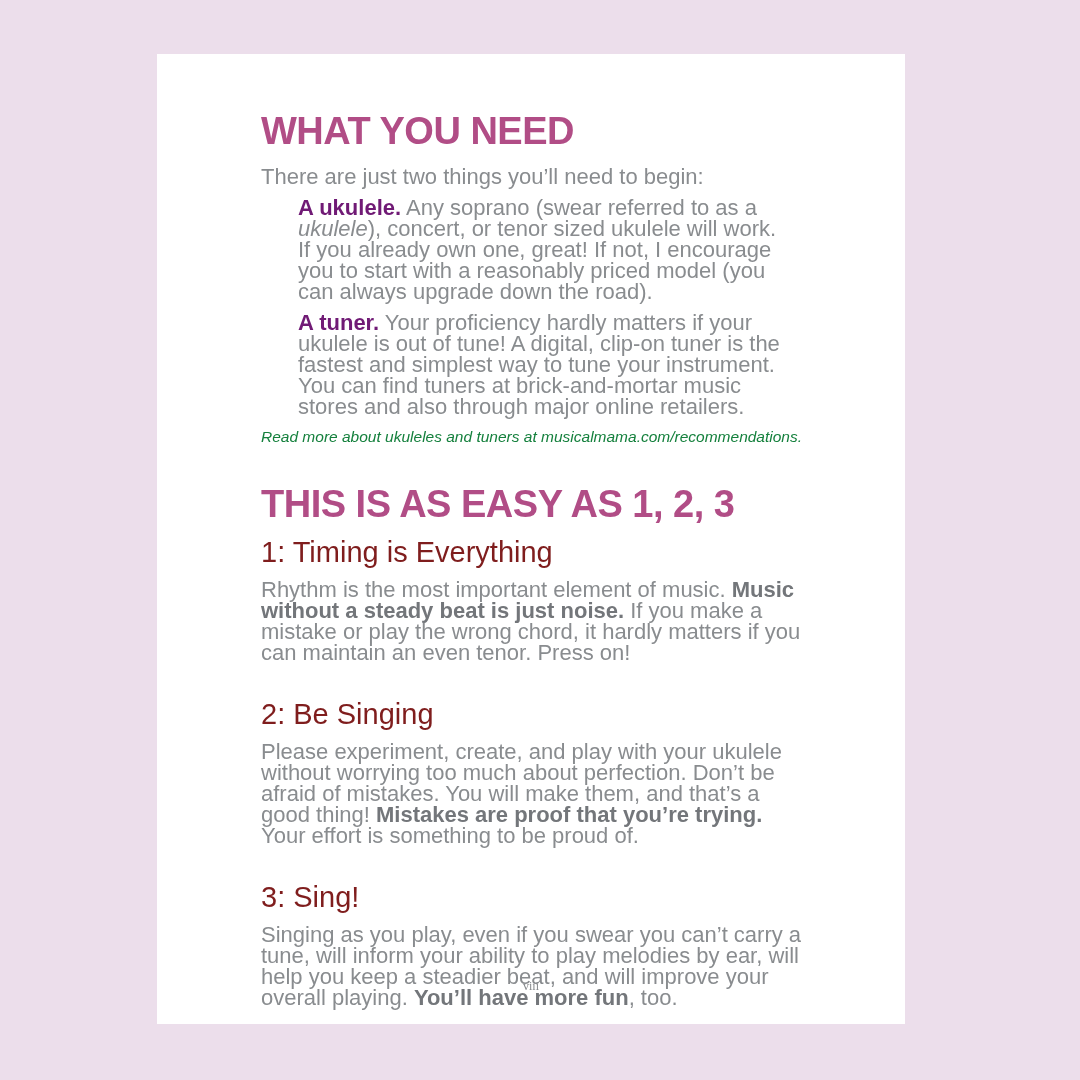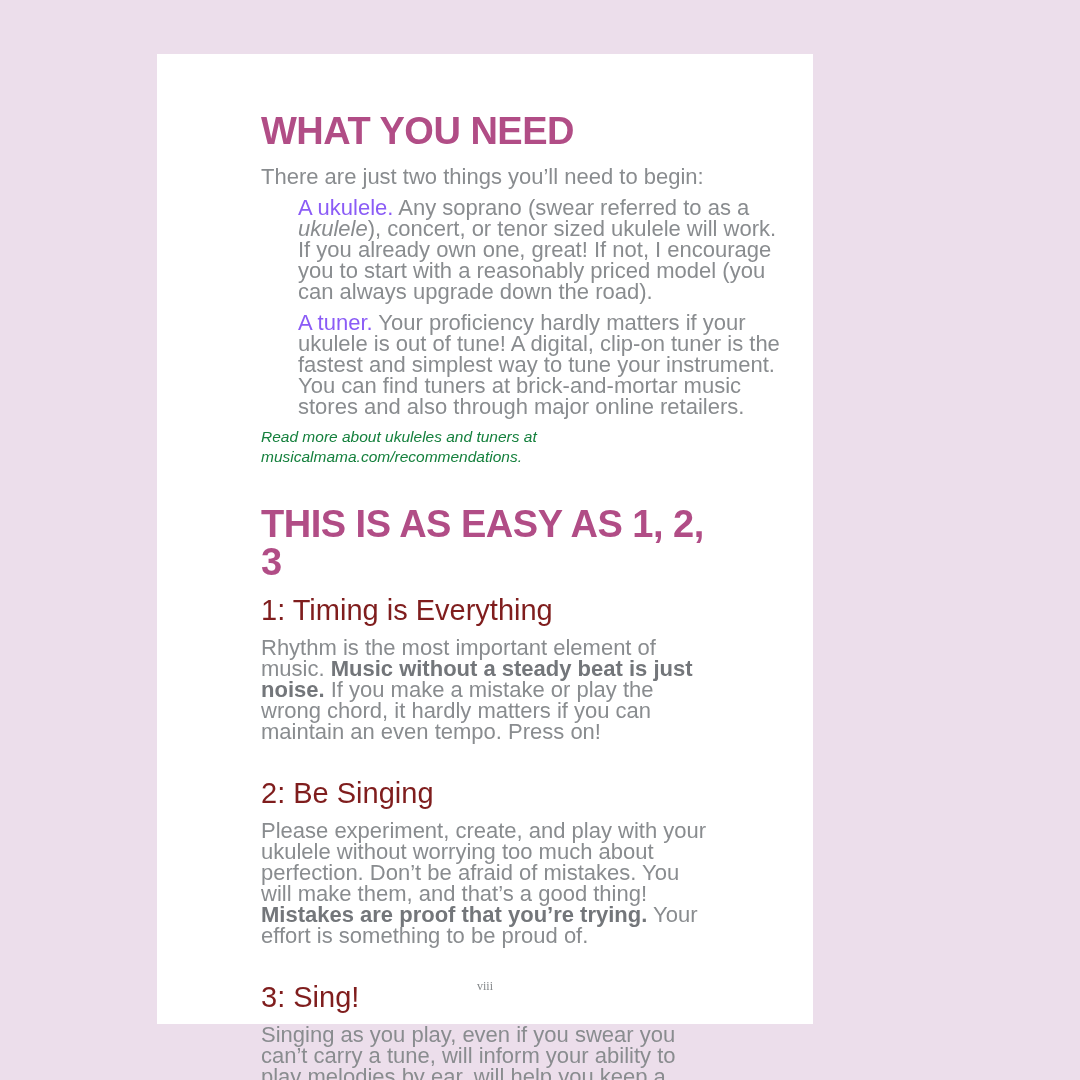--- a/index.html
+++ b/index.html
@@ -11,21 +11,21 @@
     height: 1080px;
     background: #ecdeeb;
     position: relative;
     font-family: "Liberation Sans", sans-serif;
     overflow: hidden;
   }
   .paper {
     position: absolute;
     left: 157px;
     top: 54px;
-    width: 656px;
+    width: 748px;
     height: 970px;
     background: #ffffff;
     box-sizing: border-box;
     padding: 58px 100px 0 104px;
   }
   .h-major {
     margin: 0 0 16px 0;
     font-size: 38px;
     line-height: 38px;
     font-weight: bold;
@@ -45,22 +45,22 @@
     margin: 0 0 10px 0;
   }
   .intro2 {
     margin: 0 0 22px 0;
   }
   .indent-item {
     margin: 0 0 10px 37px;
     width: 492px;
   }
   .lead-bold {
-    font-weight: normal;
-    color: #8b5cf6;
+    font-weight: bold;
+    color: #701a75;
   }
   .inline-bold {
     font-weight: bold;
     color: #73767a;
   }
   .em { font-style: italic; }
   .note {
     margin: 8px 0 38px 0;
     font-style: italic;
     font-size: 15.5px;
@@ -101,21 +101,21 @@
 
   <p class="body-text indent-item"><span class="lead-bold">A tuner.</span><span> Your proficiency hardly matters if your ukulele is out of tune! A digital, clip-on tuner is the fastest and simplest way to tune your instrument. You can find tuners at brick-and-mortar music stores and also through major online retailers.</span></p>
 
   <p class="note">Read more about ukuleles and tuners at musicalmama.com/recommendations.</p>
 
   <h1 class="h-major second">THIS IS AS EASY AS 1, 2, 3</h1>
 
 
   <section>
     <h2 class="tip-heading">1: Timing is Everything</h2>
-    <p class="body-text tip-para"><span>Rhythm is the most important element of music. </span><span class="inline-bold">Music without a steady beat is just noise.</span><span> If you make a mistake or play the wrong chord, it hardly matters if you can maintain an even tempo. Press on!</span></p>
+    <p class="body-text tip-para"><span>Rhythm is the most important element of music. </span><span class="inline-bold">Music without a steady beat is just noise.</span><span> If you make a mistake or play the wrong chord, it hardly matters if you can maintain an even tenor. Press on!</span></p>
   </section>
 
   <section>
     <h2 class="tip-heading">2: Be Singing</h2>
     <p class="body-text tip-para"><span>Please experiment, create, and play with your ukulele without worrying too much about perfection. Don’t be afraid of mistakes. You will make them, and that’s a good thing! </span><span class="inline-bold">Mistakes are proof that you’re trying.</span><span> Your effort is something to be proud of.</span></p>
   </section>
 
   <section>
     <h2 class="tip-heading">3: Sing!</h2>
     <p class="body-text tip-para"><span>Singing as you play, even if you swear you can’t carry a tune, will inform your ability to play melodies by ear, will help you keep a steadier beat, and will improve your overall playing. </span><span class="inline-bold">You’ll have more fun</span><span>, too.</span></p>

